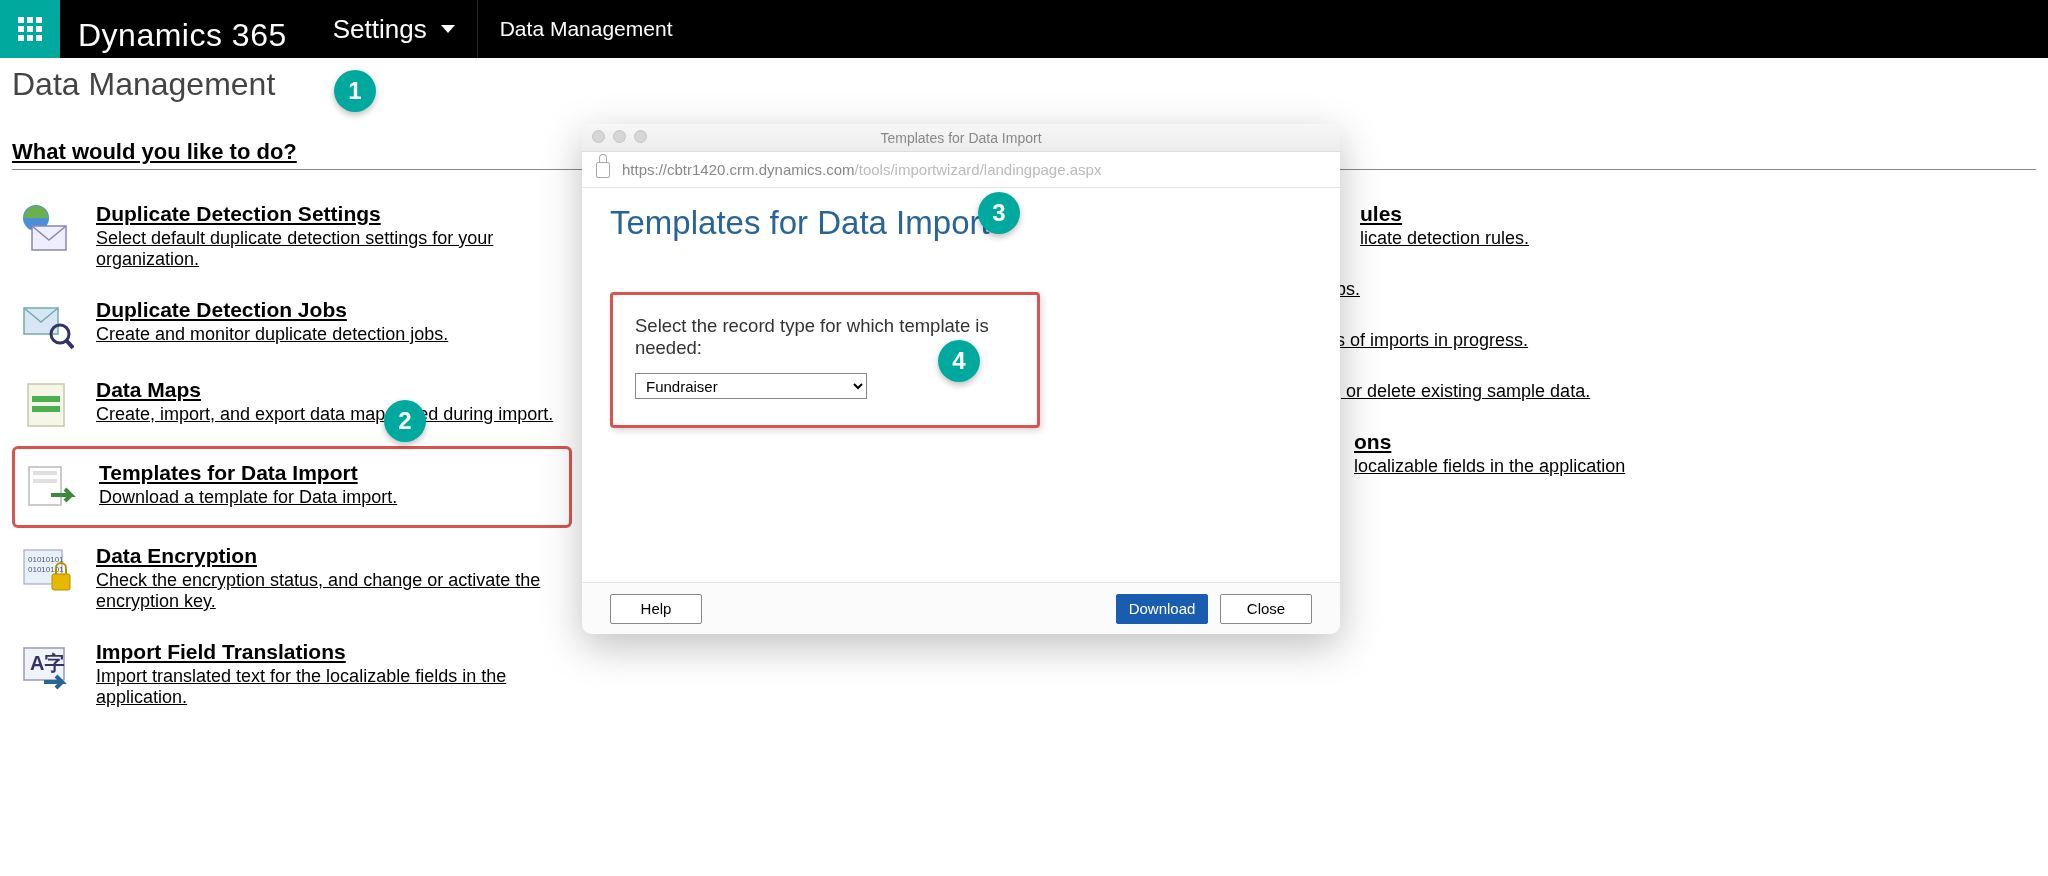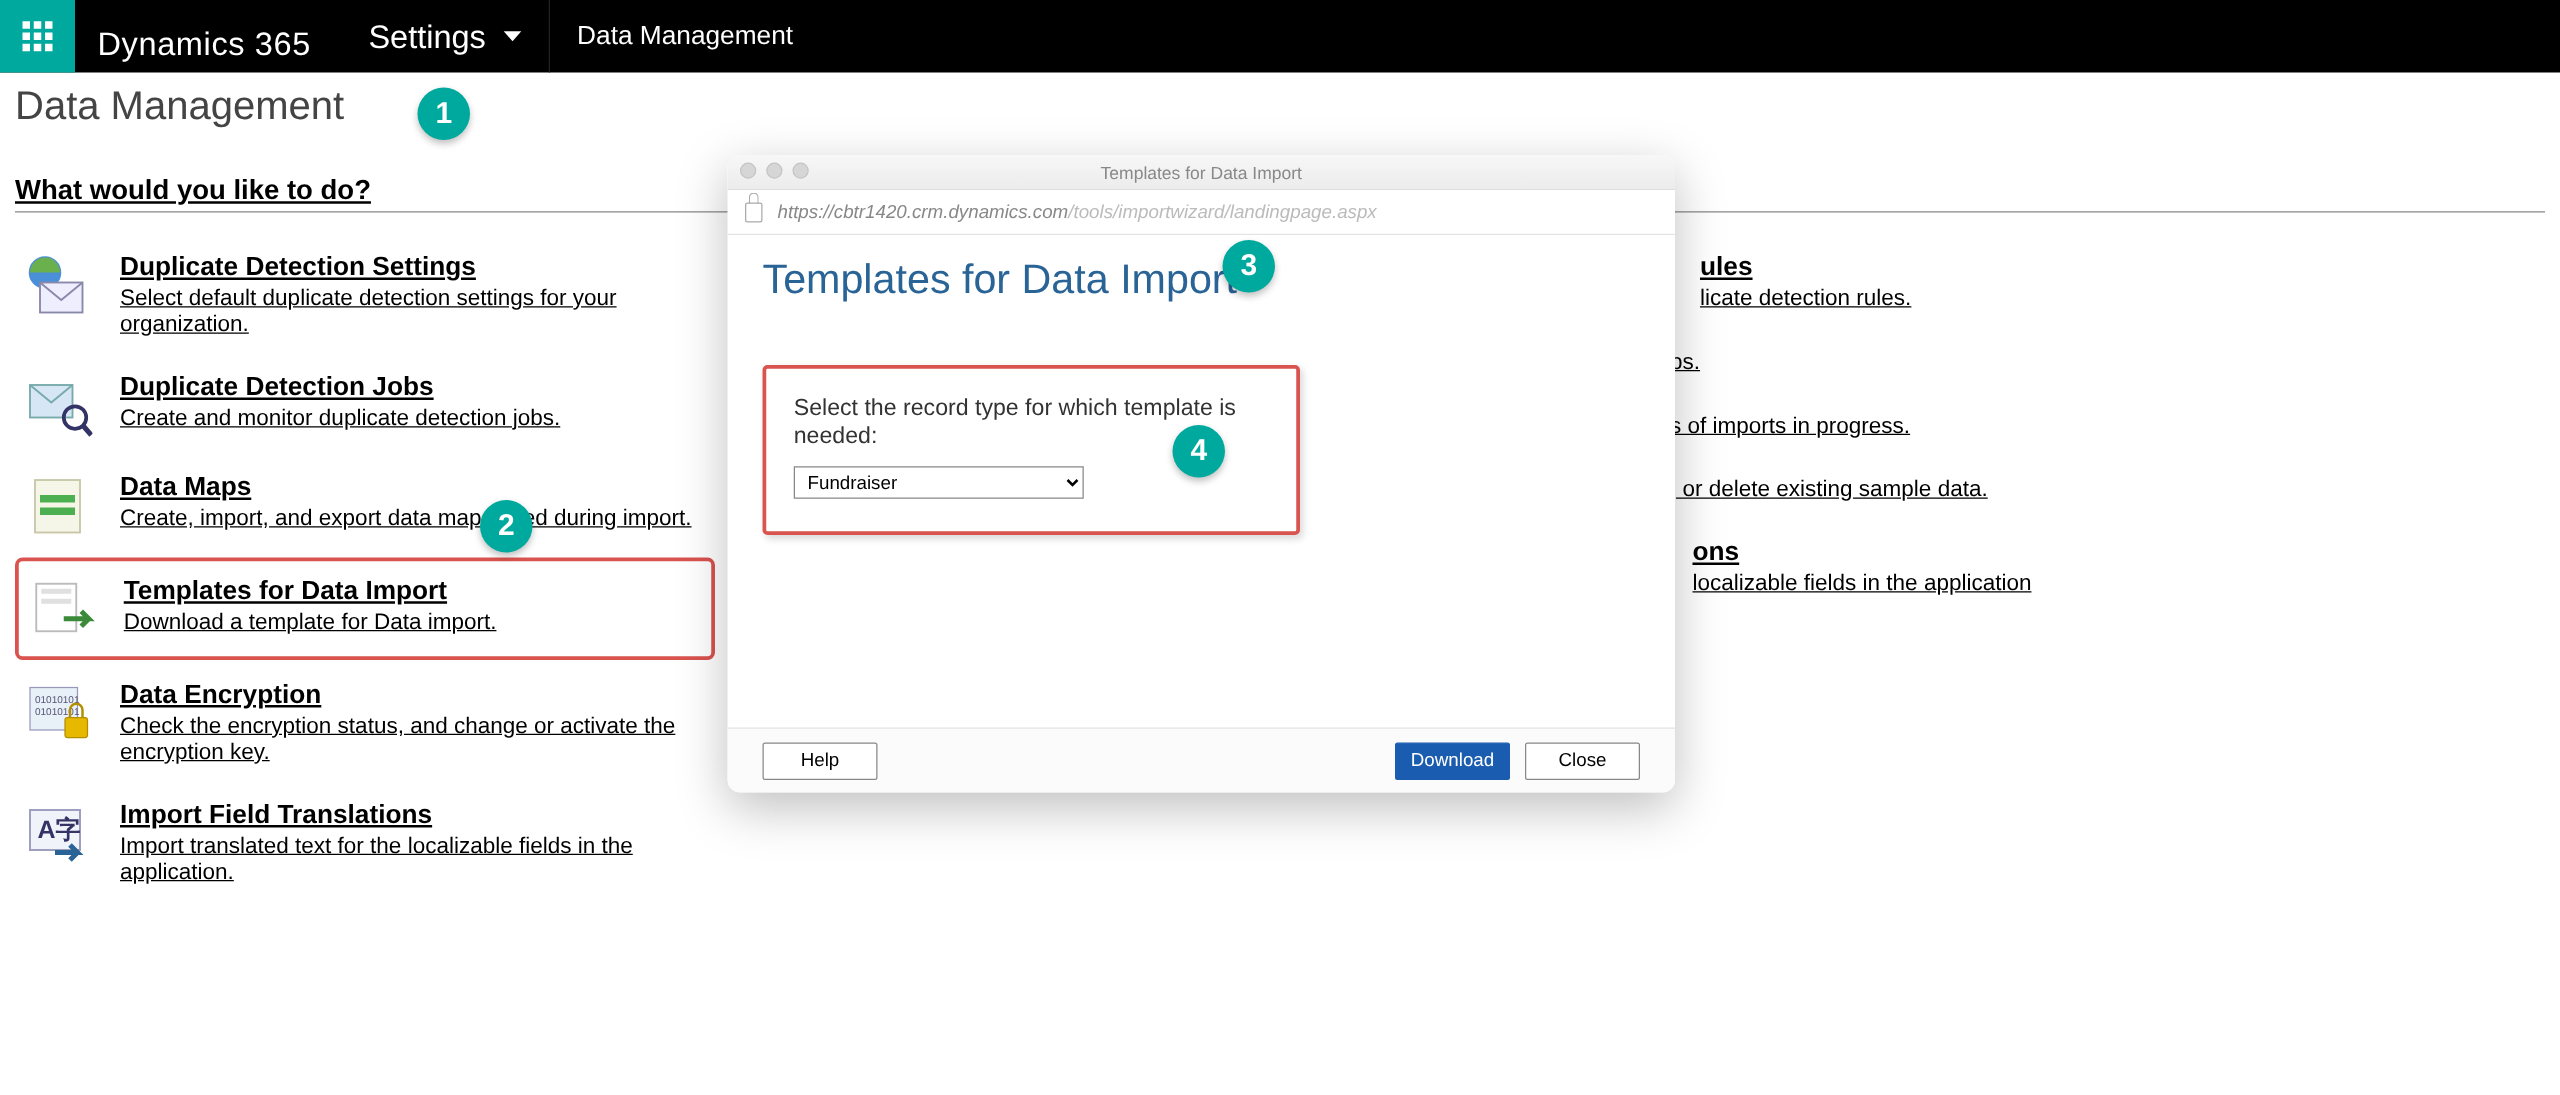--- a/index.html
+++ b/index.html
@@ -30,21 +30,21 @@
     display: grid;
     grid-template-columns: repeat(3, 6px);
     grid-template-rows: repeat(3, 6px);
     gap: 3px;
   }
   .grid-icon span { background: #fff; width: 6px; height: 6px; }
   .brand {
     display: flex;
     align-items: center;
     padding: 13px 24px 0 18px;
-    font-size: 26px;
+    font-size: 32px;
     font-weight: 300;
     letter-spacing: 0.5px;
   }
   .nav-item {
     display: flex;
     align-items: center;
     padding: 0 22px;
     font-size: 26px;
     font-weight: 300;
     border-right: 1px solid #222;
@@ -165,21 +165,20 @@
   }
   .dialog-urlbar {
     height: 36px;
     border-bottom: 1px solid #e4e4e4;
     display: flex;
     align-items: center;
     padding: 0 14px;
     gap: 12px;
     color: #888;
     font-size: 15px;
-    font-style: italic;
   }
   .lock-icon {
     width: 14px; height: 16px;
     border: 1.5px solid #aaa;
     border-radius: 2px;
     position: relative;
   }
   .lock-icon::before {
     content: '';
     position: absolute;

